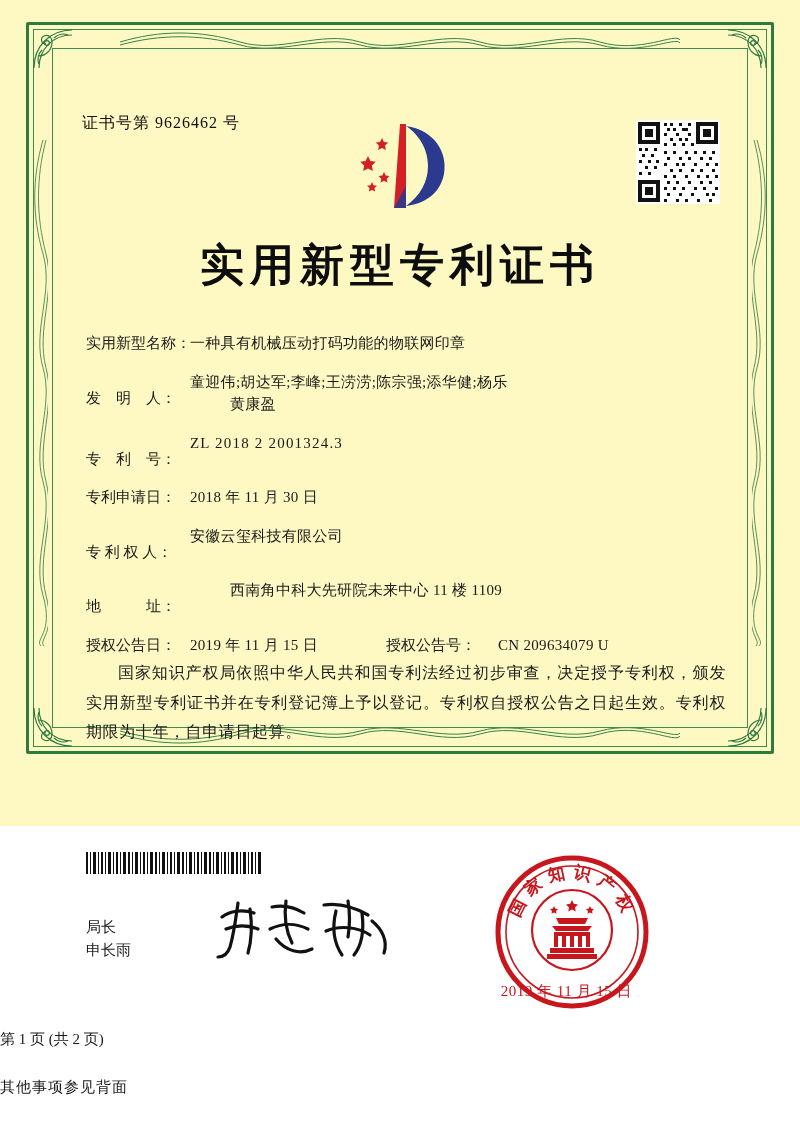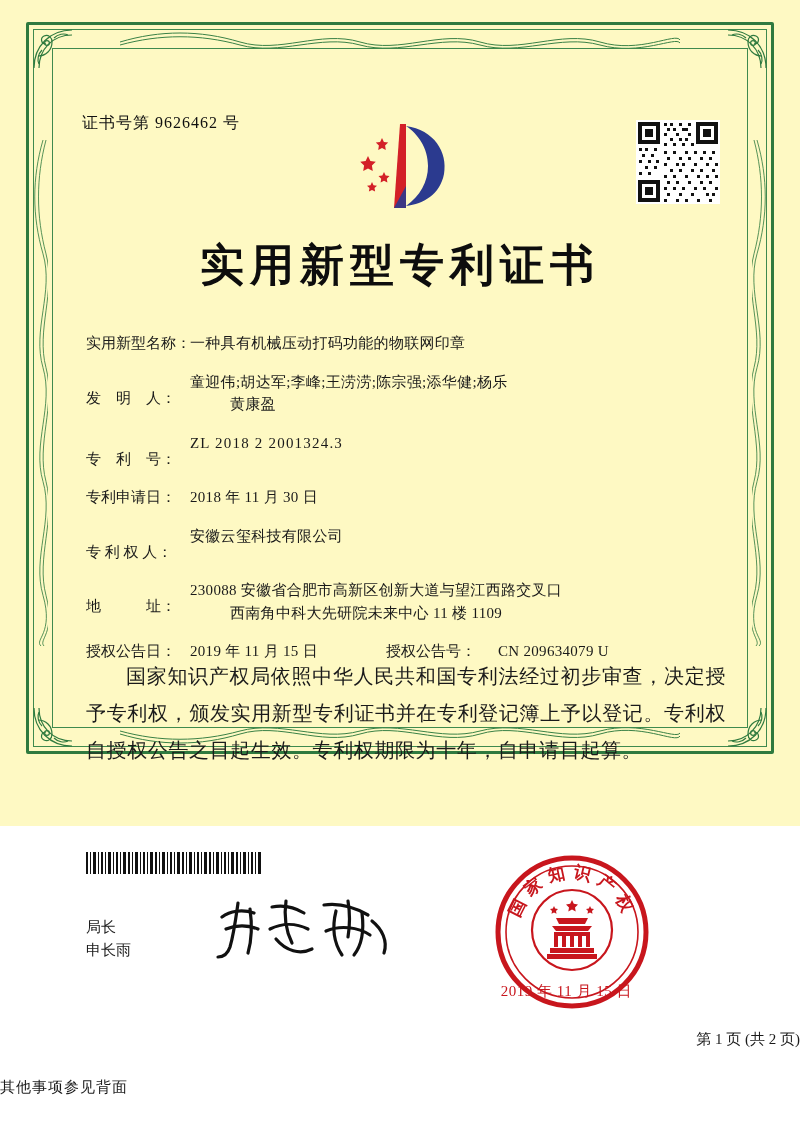--- a/index.html
+++ b/index.html
@@ -164,21 +164,21 @@
   .two-col .col-a { flex: 0 0 300px; display:flex; }
   .two-col .col-b { flex: 1; display:flex; }
   .two-col .col-b .field-label { width: 112px; flex: 0 0 112px; }
 
   
   .paras {
     position: absolute;
     left: 86px;
     right: 74px;
     top: 658px;
-    font-size: 20px;
+    font-size: 16px;
     line-height: 1.85;
     text-align: justify;
   }
   .paras p {
     margin: 0 0 4px 0;
     text-indent: 2em;
     letter-spacing: 0.6px;
   }
 
   
@@ -221,21 +221,21 @@
     top: 982px;
     font-size: 15px;
     color: #c8161d;
     letter-spacing: 0.5px;
   }
 
   .page-no {
     position: absolute;
     left: 0; right: 0;
     top: 1030px;
-    text-align: right;
+    text-align: left;
     font-size: 15px;
   }
 
   .footnote {
     position: absolute;
     left: 0; right: 0;
     top: 1078px;
     text-align: left;
     font-size: 15px;
     letter-spacing: 1px;
@@ -472,21 +472,20 @@
     </div>
 
     <div class="field-row">
       <div class="field-label spread">专 利 权 人：</div>
       <div class="field-value">安徽云玺科技有限公司</div>
     </div>
 
     <div class="field-row">
       <div class="field-label spread">地　　　址：</div>
       <div class="field-value">
-        <span>230088 安徽省合肥市高新区创新大道与望江西路交叉口</span>
         <span class="line2">西南角中科大先研院未来中心 11 楼 1109</span>
       </div>
     </div>
 
     <div class="field-row two-col">
       <div class="col-a">
         <div class="field-label">授权公告日：</div>
         <div class="field-value">2019 年 11 月 15 日</div>
       </div>
       <div class="col-b">

